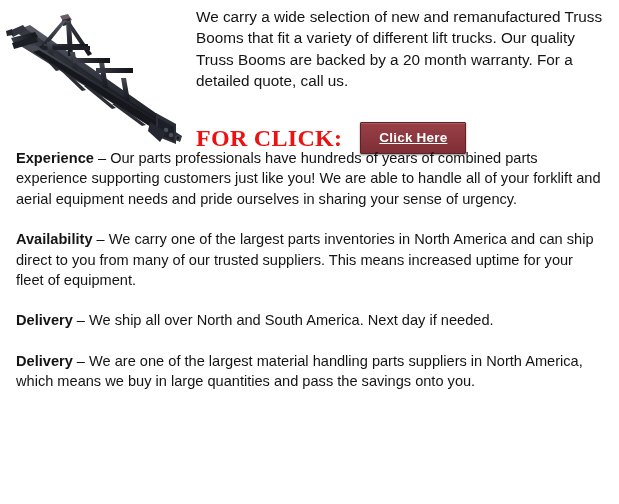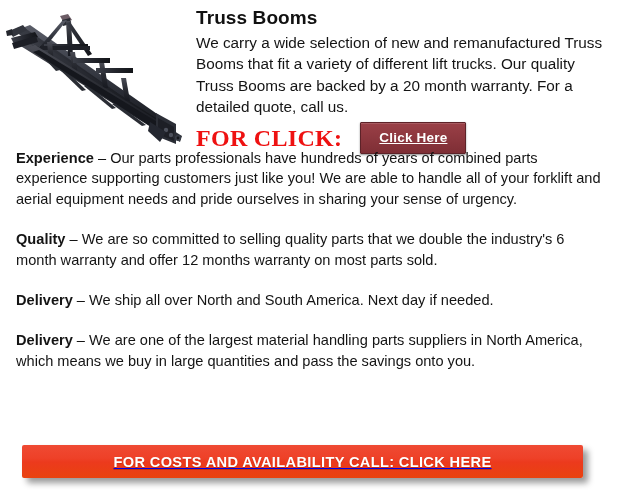--- a/index.html
+++ b/index.html
@@ -215,50 +215,44 @@
         <circle cx="162" cy="135" r="1.6" fill="#41454f"></circle>
         <polygon points="174,131 182,136 180,142 173,138" fill="#2a2d35"></polygon>
         <circle cx="178" cy="138" r="3" fill="#3a3e48"></circle>
         <circle cx="178" cy="138" r="1.4" fill="#15171c"></circle>
 
         <polygon points="150,122 166,132 160,142 148,131" fill="#242730"></polygon>
       </svg>
     </div>
 
     <div class="hero-text">
-      <h1 class="product-title">Truss Booms</h1>
       <p class="product-desc">We carry a wide selection of new and remanufactured Truss Booms that fit a variety of different lift trucks.  Our quality Truss Booms are backed by a 20 month warranty. For a detailed quote, call us.</p>
     </div>
 
     <div class="prices-row">
       <span class="for-prices">FOR CLICK:</span>
       <a class="click-here-btn" href="#">Click Here</a>
     </div>
   </div>
 
   <div class="features">
 
     <p class="feature">
       <span class="label">Experience</span><span> – </span><span>Our parts professionals have hundreds of years of combined parts experience supporting customers just like you!  We are able to handle all of your forklift and aerial equipment needs and pride ourselves in sharing your sense of urgency.</span>
     </p>
 
-
-    <p class="feature">
-      <span class="label">Quality</span><span> – </span><span>We are so committed to selling quality parts that we double the industry's 6 month warranty and offer 12 months warranty on most parts sold.</span>
-    </p>
+    <p class="feature">
+      <span class="label">Availability</span><span> – </span><span>We carry one of the largest parts inventories in North America and can ship direct to you from many of our trusted suppliers.  This means increased uptime for your fleet of equipment.</span>
+    </p>
+
 
     <p class="feature">
       <span class="label">Delivery</span><span> – </span><span>We ship all over North and South America.  Next day if needed.</span>
     </p>
 
     <p class="feature">
       <span class="label">Delivery</span><span> – </span><span>We are one of the largest material handling parts suppliers in North America, which means we buy in large quantities and pass the savings onto you.</span>
     </p>
 
   </div>
 
-  <div class="cta-wrap">
-    <a class="cta-banner" href="#">
-      <span class="cta-text">FOR COSTS AND AVAILABILITY CALL: CLICK HERE</span>
-    </a>
-  </div>
 
 </div>
 
 </body></html>

